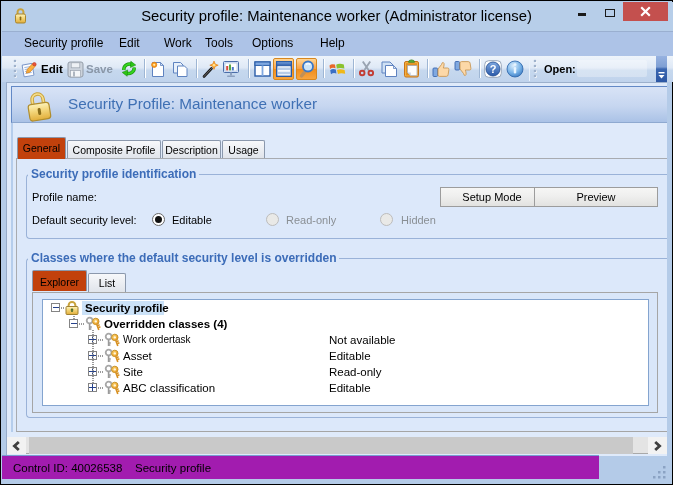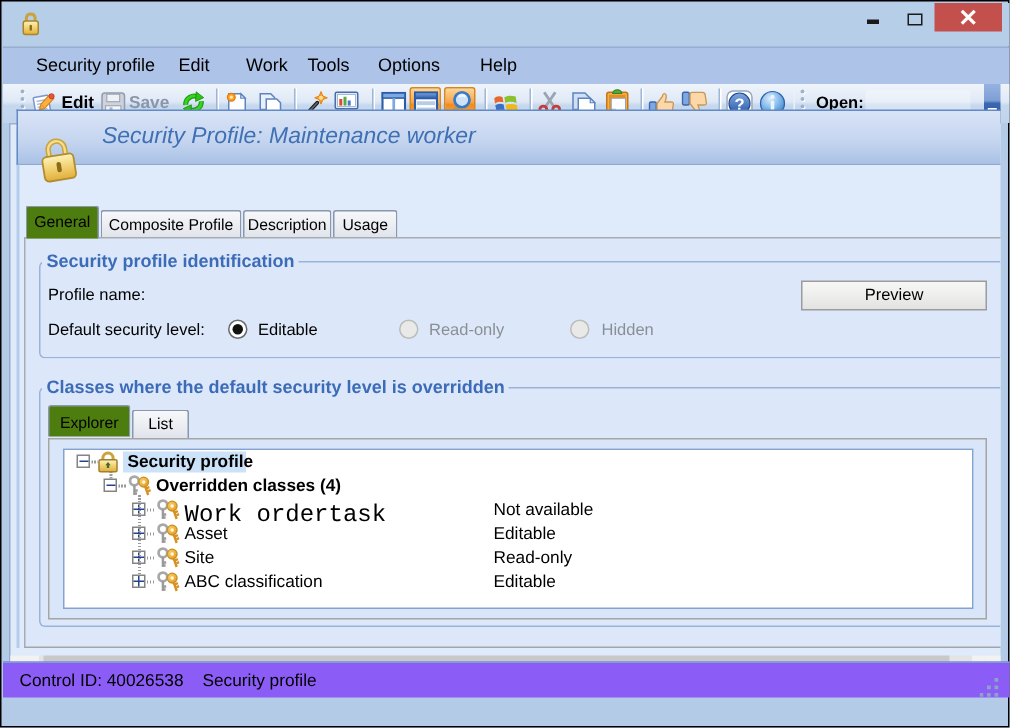--- a/index.html
+++ b/index.html
@@ -24,26 +24,26 @@
   #toolbar { left:1px; top:55px; width:671px; height:26px; background:linear-gradient(#eef4fb 0%, #dfe9f6 45%, #c6d8ee 55%, #c0d3ec 100%); }
   .tbsep { position:absolute; top:58px; width:1px; height:19px; background:#9eb6d4; box-shadow:1px 0 0 #fff; }
   .tbtext { position:absolute; top:62px; font-size:11.5px; font-weight:bold; color:#000; }
   .tbtext.dis { color:#8a97a8; }
   .tbtn { position:absolute; top:57px; width:21px; height:22px; border-radius:2px; background:linear-gradient(#ffd695,#f9a147 48%,#f08d1d 52%,#f8a53f); border:1px solid #d8871e; }
 
   
   #formbg { left:5px; top:81px; width:661px; height:374px; background:#dfeafa; border-left:1px solid #97abc9; border-top:1px solid #9cb0cc; }
 
   
-  #banner { left:10px; top:72px; width:656px; height:37px; background:linear-gradient(#d8e3f6 0%, #c6d6f0 55%, #aac2e6 100%); border-top:1px solid #6389c6; border-left:1px solid #6389c6; border-bottom:1px solid #8ea9d0;font-style:italic; }
+  #banner { left:10px; top:85px; width:656px; height:37px; background:linear-gradient(#d8e3f6 0%, #c6d6f0 55%, #aac2e6 100%); border-top:1px solid #6389c6; border-left:1px solid #6389c6; border-bottom:1px solid #8ea9d0; }
   #banner-text { left:56px; top:8px; font-size:15.3px; color:#3f70b4; }
 
   
   .tab { position:absolute; font-size:10.5px; color:#000; text-align:center; border:1px solid #8b98ac; border-bottom:none; border-radius:2px 2px 0 0; background:linear-gradient(#f7f8fa, #dfe3ea); }
-  .tab.active { background:#4d7c0f; }
+  .tab.active { background:#c2410c; }
   #tabpage1 { left:15px; top:157px; width:651px; height:274px; border-top:1px solid #a8abb0; border-left:1px solid #a8abb0; border-bottom:1px solid #a5a5a5; background:#dce8fa; }
 
   
   .groupbox { position:absolute; border:1px solid #9ab2d8; border-radius:4px 0 0 4px; border-right:none; }
   .grouplabel { position:absolute; top:-8px; font-size:12px; font-weight:bold; color:#3c6cb8; background:#dce8fa; padding:0 3px; }
 
   
   label.fl { position:absolute; font-size:11px; color:#000; }
   #profilebox { left:151px; top:185px; width:279px; height:21px; background:#eef4fc; border:1px solid #8fb0d8; font-size:11px; padding:4px 0 0 1px; }
   .btn { position:absolute; height:20px; background:linear-gradient(#f6f6f5,#efefee 45%,#e2e2e0); border:1px solid #9c9c9c; font-size:11px; text-align:center; line-height:18px; color:#000; }
@@ -60,21 +60,21 @@
   .expand { position:absolute; width:9px; height:9px; background:#fff; border:1px solid #848484; }
   .hdots { position:absolute; height:2px; background-image:repeating-linear-gradient(to right,#9a9a9a 0 1px,transparent 1px 2px); }
   .vdots { position:absolute; width:2px; background-image:repeating-linear-gradient(to bottom,#9a9a9a 0 1px,transparent 1px 2px); }
 
   
   #hscroll { left:6px; top:436px; width:660px; height:17px; background:#e4e4e4; border-bottom:1px solid #a9a9a9; }
   #hthumb { left:28px; top:436px; width:604px; height:17px; background:#c9c9c9; }
   .scrbtn { position:absolute; top:436px; width:19px; height:17px; background:#f2f2f2; }
 
   
-  #statusbar { left:1px; top:440px; width:671px; height:24px; background:#8b5cf6; border-top:1px solid #7a9cd0; font-size:11.5px; color:#000; }
+  #statusbar { left:1px; top:454px; width:597px; height:24px; background:#a21caf; border-top:1px solid #7a9cd0; font-size:11.5px; color:#000; }
 </style>
 </head>
 <body>
 <div id="win">
   <svg width="0" height="0">
       <defs>
     <linearGradient id="gold" x1="0" y1="0" x2="0" y2="1">
       <stop offset="0" stop-color="#fdf3bb"></stop>
           <stop offset=".45" stop-color="#f3d579"></stop>
           <stop offset="1" stop-color="#e2ae3a"></stop>
@@ -89,20 +89,21 @@
     </linearGradient>
     <radialGradient id="sphere" cx=".4" cy=".3" r=".8">
       <stop offset="0" stop-color="#dcedfc"></stop>
           <stop offset=".55" stop-color="#7ab4e8"></stop>
           <stop offset="1" stop-color="#3272bc"></stop>
     </radialGradient>
   </defs>
     </svg>
 
   <div class="abs" id="titlebar"></div>
+  <div class="abs" id="title-text">Security profile: Maintenance worker (Administrator license)</div>
   
   <svg class="ic" style="left:14px;top:6px" width="11" height="17" viewBox="0 0 11 17">
     <path d="M2.6 8 V4.6 a3 3 0 0 1 5.8 0 V8" fill="none" stroke="#c9a33c" stroke-width="2"></path>
     <rect x="0.5" y="7" width="10" height="9" rx="1.5" fill="url(#gold)" stroke="#a8852c" stroke-width="1"></rect>
     <rect x="4.7" y="9.5" width="1.6" height="4" rx="0.8" fill="#8a6d1a"></rect>
   </svg>
   <div class="abs" id="btn-min"></div>
   <div class="abs" id="btn-max"></div>
   <div class="abs" id="btn-close"></div>
   <svg class="ic" style="left:639px;top:5px" width="11" height="11" viewBox="0 0 11 11">
@@ -313,20 +314,21 @@
   <div class="tab" style="left:66px; top:139px; width:94px; height:19px; line-height:18px;">Composite Profile</div>
   <div class="tab" style="left:161px; top:139px; width:59px; height:19px; line-height:18px;">Description</div>
   <div class="tab" style="left:221px; top:139px; width:43px; height:19px; line-height:18px;">Usage</div>
   <div class="abs" id="tabpage1"></div>
 
   
   <div class="groupbox" style="left:25px; top:173px; width:641px; height:65px;">
     <span class="grouplabel" style="left:1px;">Security profile identification</span>
   </div>
   <label class="fl" style="left:31px; top:190px;">Profile name:</label>
+  <div class="btn" style="left:439px; top:186px; width:104px;">Setup Mode</div>
   <div class="btn" style="left:533px; top:186px; width:124px;">Preview</div>
   <label class="fl" style="left:31px; top:213px;">Default security level:</label>
   <div class="radio sel" style="left:151px; top:212px;"></div>
   <span class="rl" style="left:171px; top:213px;">Editable</span>
   <div class="radio dis" style="left:265px; top:212px;"></div>
   <span class="rl dis" style="left:285px; top:213px;">Read-only</span>
   <div class="radio dis" style="left:379px; top:212px;"></div>
   <span class="rl dis" style="left:400px; top:213px;">Hidden</span>
 
   
@@ -335,21 +337,21 @@
   </div>
   
   <div class="tab active" style="left:31px; top:269px; width:55px; height:21px; line-height:22px; z-index:3;">Explorer</div>
   <div class="tab" style="left:87px; top:272px; width:38px; height:20px; line-height:19px;">List</div>
   <div class="abs" id="innerpage"></div>
   <div class="abs" id="tree"></div>
   
   <div class="abs" style="left:81px;top:300px;width:82px;height:14px;background:#cbe2f8;"></div>
   <span class="abs" style="left:84px;top:301px;font-size:11.5px;font-weight:bold;">Security profile</span>
   <span class="abs" style="left:103px;top:317px;font-size:11.5px;font-weight:bold;">Overridden classes (4)</span>
-  <span class="abs" style="left:122px;top:333px;font-size:16px;font-family:Liberation Mono, monospace;">Work ordertask</span>
+  <span class="abs" style="left:122px;top:333px;font-size:10px;">Work ordertask</span>
   <span class="abs" style="left:328px;top:333px;font-size:11.5px;">Not available</span>
   <span class="abs" style="left:122px;top:349px;font-size:11.5px;">Asset</span>
   <span class="abs" style="left:328px;top:349px;font-size:11.5px;">Editable</span>
   <span class="abs" style="left:122px;top:365px;font-size:11.5px;">Site</span>
   <span class="abs" style="left:328px;top:365px;font-size:11.5px;">Read-only</span>
   <span class="abs" style="left:122px;top:381px;font-size:11.5px;">ABC classification</span>
   <span class="abs" style="left:328px;top:381px;font-size:11.5px;">Editable</span>
   <div class="expand" style="left:50px;top:302px;"></div>
   <svg class="ic" style="left:51.5px;top:306px" width="6" height="1">
       <rect width="6" height="1" fill="#26428c"></rect>

